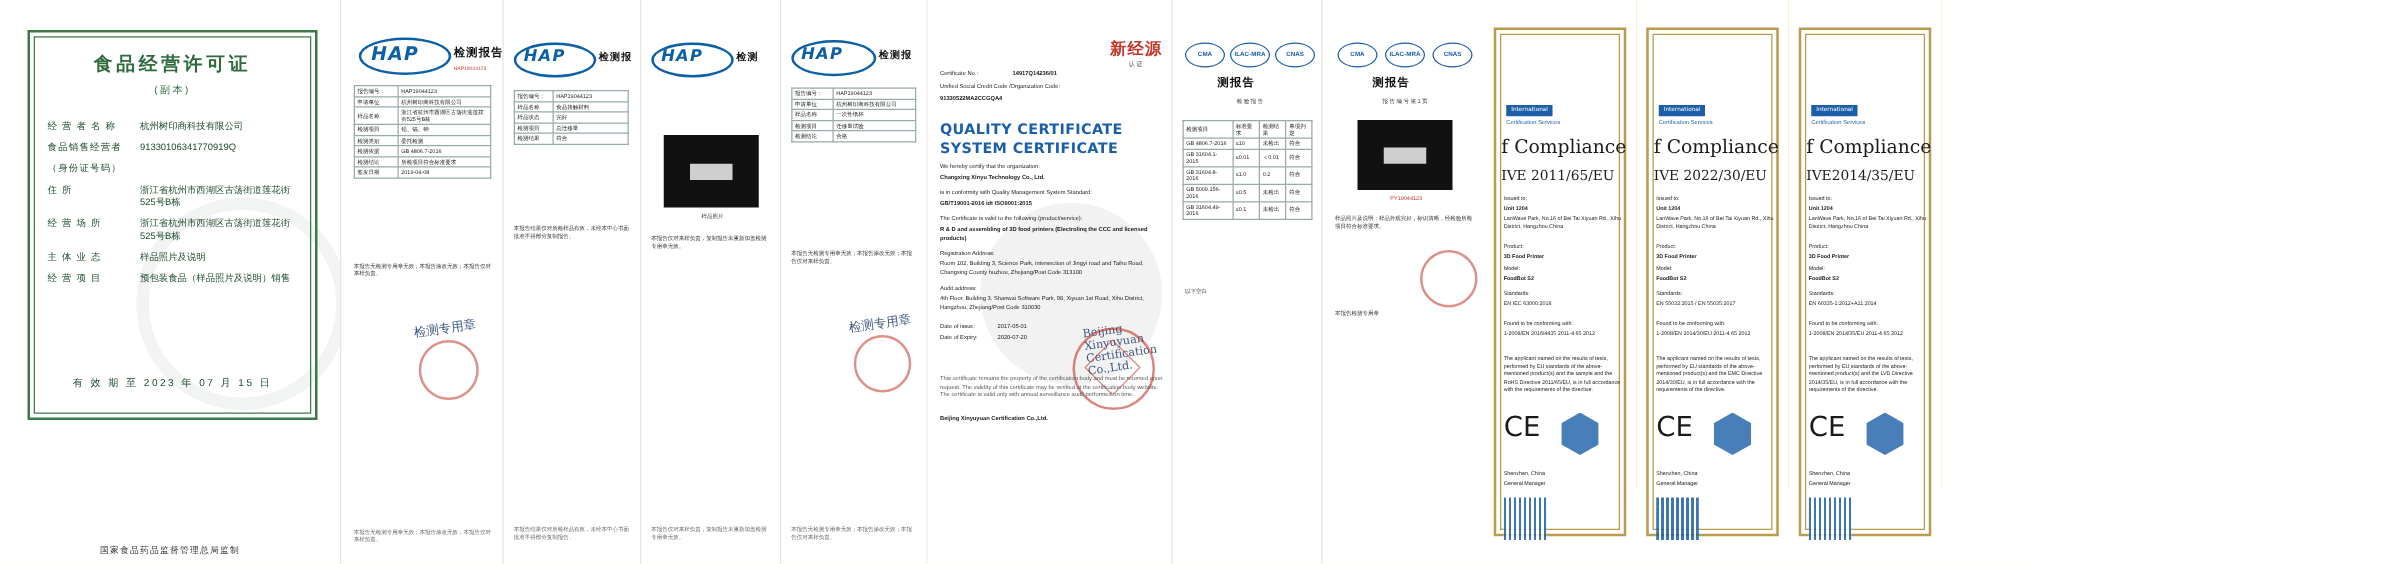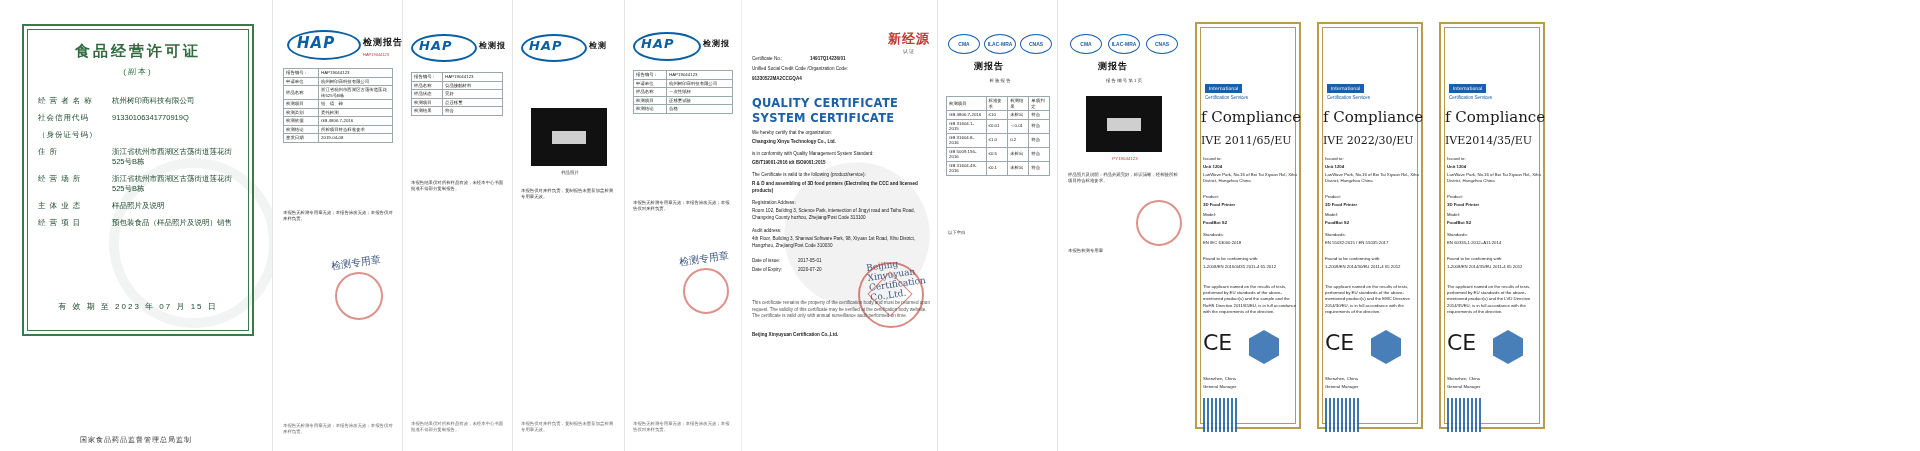--- a/index.html
+++ b/index.html
@@ -76,21 +76,21 @@
     <div class="lic-wm"></div>
     <div class="lic-frame">
       <div class="lic-title">食品经营许可证</div>
       <div class="lic-sub">(副本)</div>
       <div class="lic-rows">
         <div class="lrow">
             <div class="k">经 营 者 名 称</div>
             <div class="v">杭州树印商科技有限公司</div>
           </div>
         <div class="lrow">
-            <div class="k">社会信用代码</div>
+            <div class="k">食品销售经营者</div>
             <div class="v">91330106341770919Q</div>
           </div>
         <div class="lrow">
             <div class="k">（身份证号码）</div>
             <div class="v"></div>
           </div>
         <div class="lrow">
             <div class="k">住           所</div>
             <div class="v">浙江省杭州市西湖区古荡街道莲花街525号B栋</div>
           </div>

